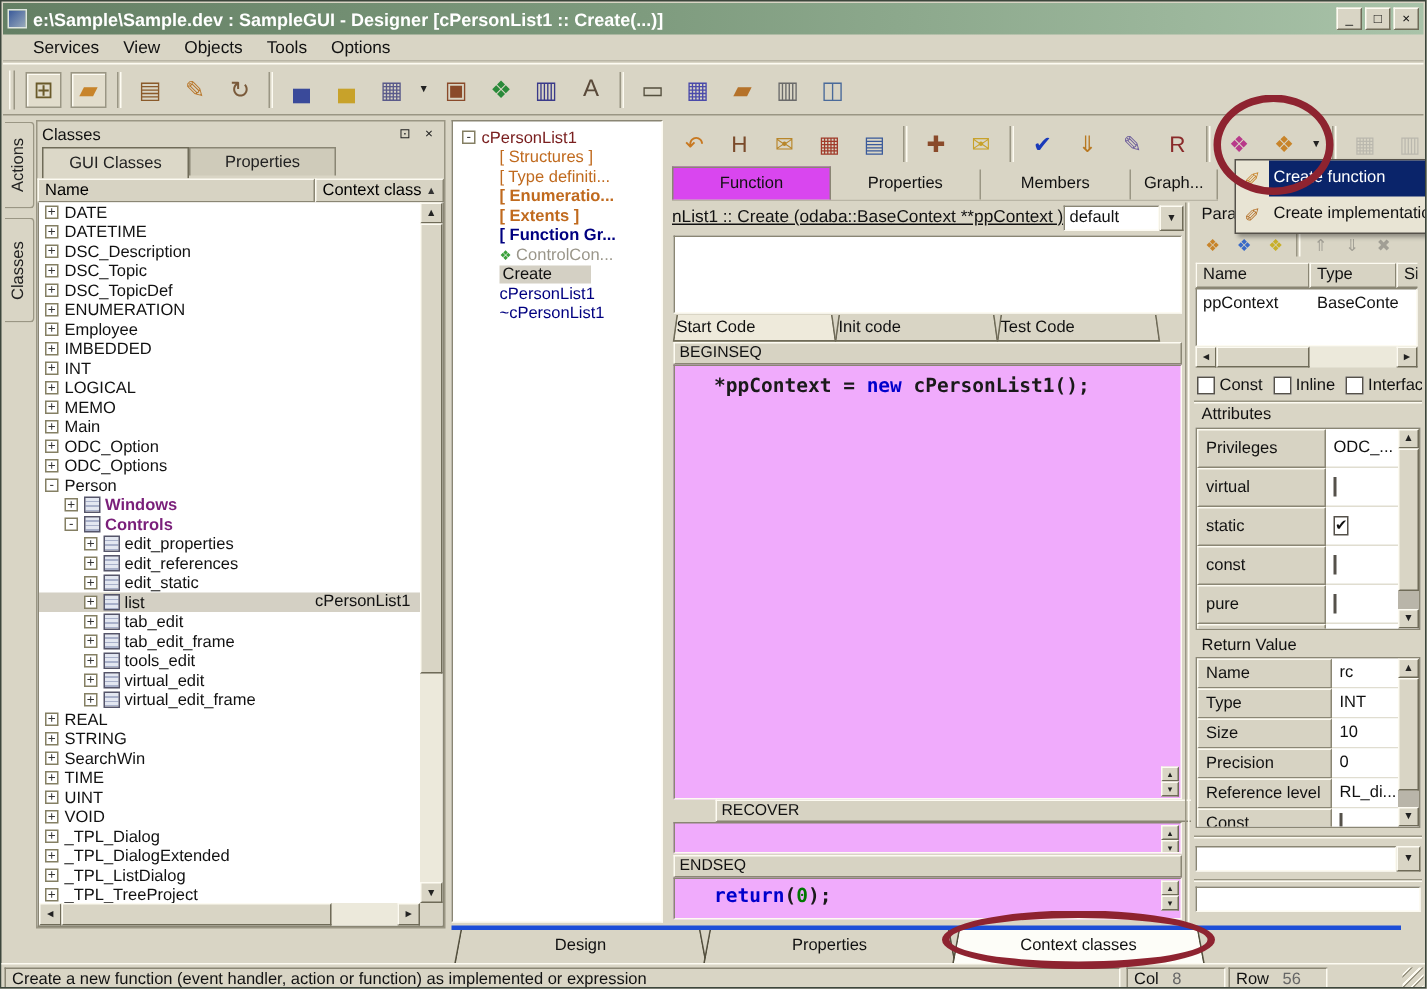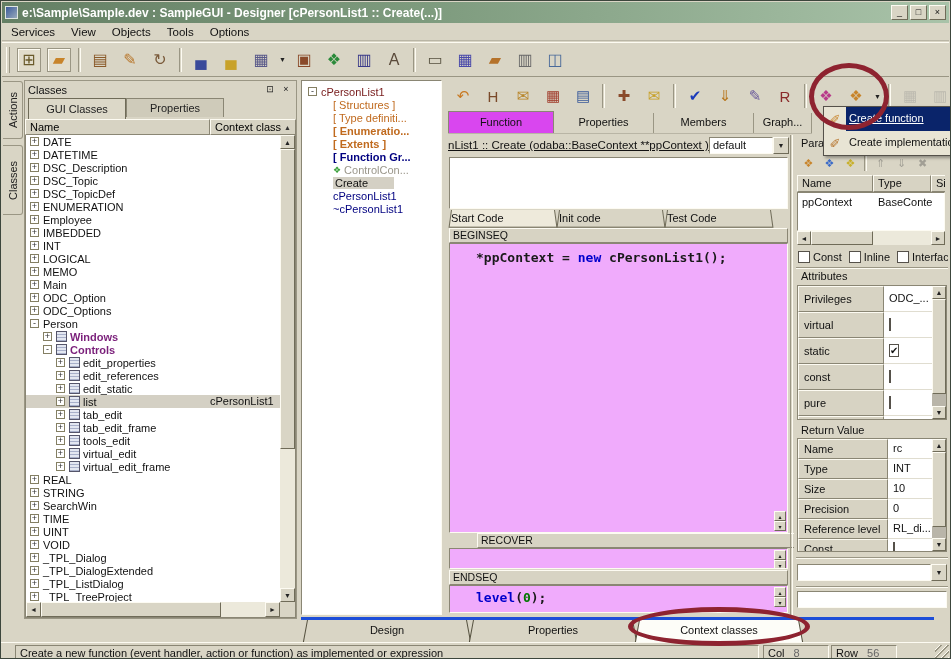--- a/index.html
+++ b/index.html
@@ -10,21 +10,21 @@
   #titlebar { position:absolute; left:1px; top:1px; right:1px; height:21px;
     background:linear-gradient(90deg,#647f64 0%,#7e9b7e 45%,#a9c3a9 100%);
     display:flex; align-items:center; padding:0 3px; }
   #app-icon { width:13px; height:13px; background:linear-gradient(135deg,#3a5a9a,#9ab); border:1px solid #dfe6df; margin-right:4px; }
   #title-text { color:#fff; font-size:12px; font-weight:bold; white-space:nowrap; overflow:hidden; flex:1; }
   .winbtn { width:17px; height:15px; margin-left:2px; background:#d9d5c5; border:1px solid;
     border-color:#fdfbf2 #6f6b58 #6f6b58 #fdfbf2; font-size:9px; line-height:13px; text-align:center; color:#111; }
 
   
   #menubar { position:absolute; left:1px; top:22px; right:1px; height:18px; display:flex; align-items:center;
-    border-bottom:1px solid #b9b5a5; padding-left:1px;text-align:right; }
+    border-bottom:1px solid #b9b5a5; padding-left:12px;text-align:right; }
   .menu-item { font-size:11.5px; padding:1px 8px; color:#111; }
   #toolbar1 { position:absolute; left:1px; top:41px; right:1px; height:35px; display:flex; align-items:center;
     border-top:1px solid #fdfbf2; border-bottom:1px solid #9a9684; padding-left:3px; }
   .grip-v { width:4px; height:26px; border-left:1px solid #fdfbf2; border-right:1px solid #9a9684; margin:0 4px 0 1px; }
   .icon { width:24px; height:24px; display:flex; align-items:center; justify-content:center;
     font-size:16px; margin:0 3px; flex:none; }
   .icon.boxed { border:1px solid #9a9684; box-shadow:inset 1px 1px 0 #fdfbf2; background:#e2ddcc; }
   .icon.disabled { opacity:.38; filter:grayscale(1); }
   .tsep { width:3px; height:24px; border-left:1px solid #9a9684; border-right:1px solid #fdfbf2; margin:0 4px; flex:none; }
   .dropbtn { width:13px; height:22px; font-size:7px; display:flex; align-items:center; justify-content:center; color:#222; flex:none; }
@@ -184,34 +184,34 @@
   .btab { position:absolute; top:0; height:23px; width:160px; text-align:center; font-size:11px; line-height:21px; color:#111; }
   .btab::before { content:""; position:absolute; inset:0; background:#d9d5c5;
     border:1px solid #55513f; border-top:none; transform:perspective(30px) rotateX(4deg); transform-origin:50% 0; }
   .btab.active::before { background:#fdfdf8; }
   .btab-label { position:relative; }
 
   
   #statusbar { position:absolute; left:0; right:0; top:641px; height:18px; background:#d9d5c5;
     border-top:1px solid #fdfbf2; }
   .sb-box { position:absolute; top:2px; height:15px; border:1px solid; border-color:#8a8674 #fdfbf2 #fdfbf2 #8a8674;
-    font-size:11px; padding:1px 4px 0 4px; color:#111; white-space:nowrap; overflow:hidden;margin-left:12px; }
+    font-size:11px; padding:1px 4px 0 4px; color:#111; white-space:nowrap; overflow:hidden; }
   #sb-msg { left:2px; width:744px; }
   #sb-col { left:750px; width:66px; } #sb-row { left:818px; width:66px; }
   .sb-val { color:#666; margin-left:9px; }
   #sb-grip { position:absolute; right:1px; bottom:1px; width:14px; height:14px;
     background:repeating-linear-gradient(135deg, transparent 0 3px, #fdfbf2 3px 4px, #9a9684 4px 5px); }
 
   
   #popup { position:absolute; left:822px; top:105px; width:129px; background:#e8e4d4;
     border:1px solid #55514a; box-shadow:2px 2px 3px rgba(0,0,0,.35); z-index:40; }
   .prow { display:flex; align-items:center; height:24px; }
   .picon { width:22px; text-align:center; font-size:13px; flex:none; }
   .plabel { flex:1; font-size:11px; padding-left:3px; white-space:nowrap; overflow:hidden; color:#111; height:100%; line-height:23px; }
-  .prow.psel .plabel { background:#0a246a; color:#fff;text-decoration:underline; }
+  .prow.psel .plabel { background:#0a246a; color:#fff; }
 
   
   .anno { position:absolute; border:5px solid #8e2330; border-radius:50%; z-index:50; pointer-events:none; }
   #circle1 { left:808px; top:62px; width:80px; height:67px; }
   #circle2 { left:627px; top:606px; width:182px; height:39px; }
 </style>
 </head>
 <body>
 
 <div id="win">
@@ -602,21 +602,21 @@
   <div class="sec-bar" id="bar-recover">RECOVER</div>
   <div class="sec-area" id="area-recover">
     <div class="mini-scroll ms-top">
       <div class="sbtn">▴</div>
       <div class="sbtn">▾</div>
     </div>
   </div>
 
   <div class="sec-bar" id="bar-end">ENDSEQ</div>
   <div class="sec-area" id="area-end">
-    <div class="codeline" id="code-end"><span class="cs-kw">level</span><span class="cs-plain">(</span><span class="cs-num">0</span><span class="cs-plain">);</span></div>
+    <div class="codeline" id="code-end"><span class="cs-kw">return</span><span class="cs-plain">(</span><span class="cs-num">0</span><span class="cs-plain">);</span></div>
     <div class="mini-scroll ms-top">
       <div class="sbtn">▴</div>
       <div class="sbtn">▾</div>
     </div>
   </div>
 
   <div id="vsep"></div>
 
   <div id="rpanel">
     <div class="r-title" id="param-title">Param</div>

